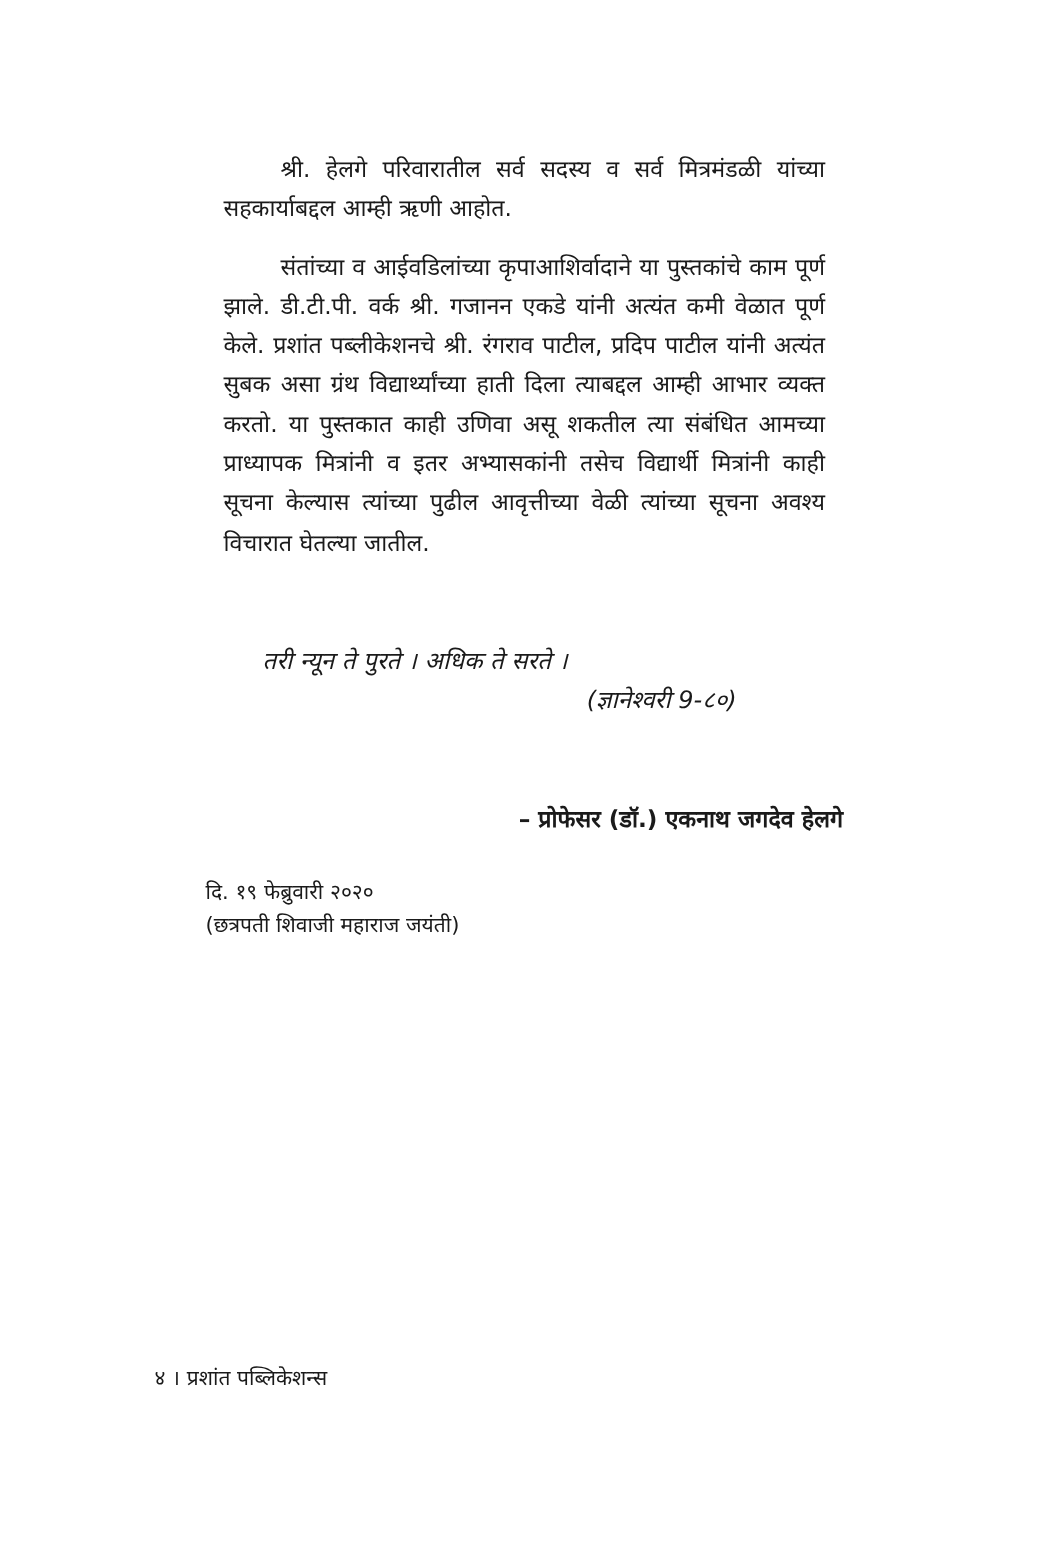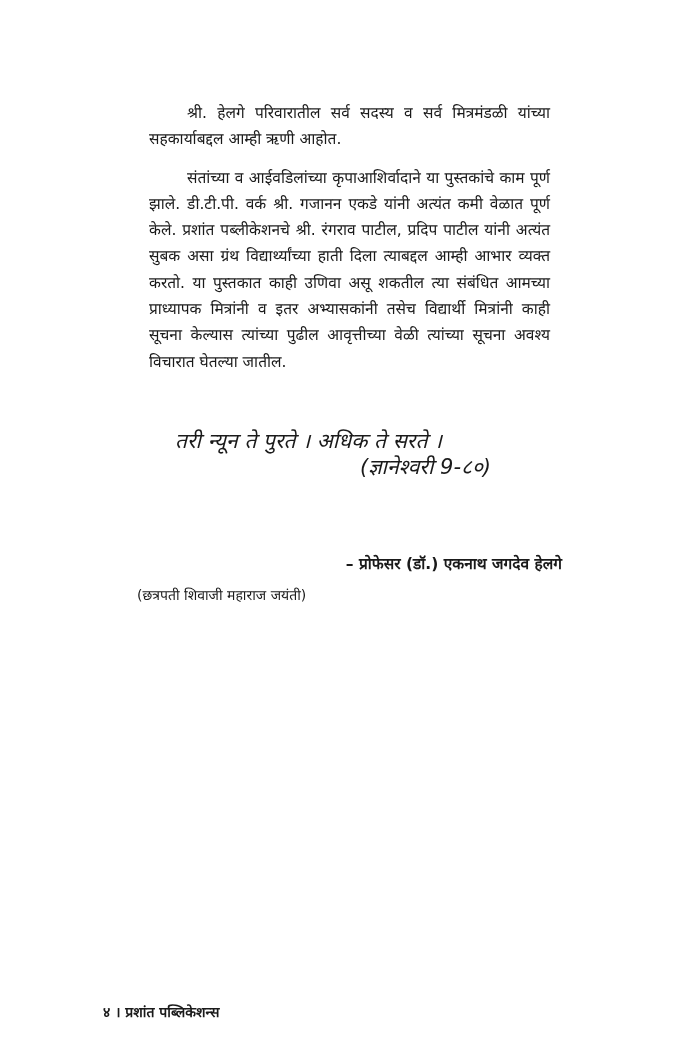--- a/index.html
+++ b/index.html
@@ -34,75 +34,75 @@
       margin: 12px;
       text-indent: 38px;
       text-align: justify;
       text-align-last: left;
     }
     .verse {
       position: absolute;
       left: 175px;
       top: 428px;
       width: 330px;
-      font-size: 21px;
+      font-size: 16px;
       line-height: 26.3px;
       font-style: italic;
     }
     .verse-line {
       display: block;
       white-space: nowrap;
     }
     .verse-source {
       display: block;
       text-align: right;
       padding-right: 14px;
       white-space: nowrap;
     }
     .signature {
       position: absolute;
       right: 137px;
-      top: 552px;
+      top: 534px;
       font-size: 15.5px;
       font-weight: bold;
       white-space: nowrap;
     }
     .date-block {
       position: absolute;
       left: 137px;
       top: 584px;
       font-size: 14px;
       line-height: 22px;
     }
     .date-block div { white-space: nowrap; }
     .footer {
       position: absolute;
       left: 103px;
-      top: 1002px;
+      top: 908px;
       font-size: 14px;
       white-space: nowrap;
-      font-weight: bold;
     }
   </style>
 </head>
 <body>
 
 <div class="page">
 
   <div class="body-text">
     <p class="para">श्री. हेलगे परिवारातील सर्व सदस्य व सर्व मित्रमंडळी यांच्या सहकार्याबद्दल आम्ही ऋणी आहोत.</p>
     <p class="para">संतांच्या व आईवडिलांच्या कृपाआशिर्वादाने या पुस्तकांचे काम पूर्ण झाले. डी.टी.पी. वर्क श्री. गजानन एकडे यांनी अत्यंत कमी वेळात पूर्ण केले. प्रशांत पब्लीकेशनचे श्री. रंगराव पाटील, प्रदिप पाटील यांनी अत्यंत सुबक असा ग्रंथ विद्यार्थ्यांच्या हाती दिला त्याबद्दल आम्ही आभार व्यक्त करतो. या पुस्तकात काही उणिवा असू शकतील त्या संबंधित आमच्या प्राध्यापक मित्रांनी व इतर अभ्यासकांनी तसेच विद्यार्थी मित्रांनी काही सूचना केल्यास त्यांच्या पुढील आवृत्तीच्या वेळी त्यांच्या सूचना अवश्य विचारात घेतल्या जातील.</p>
   </div>
 
   <div class="verse">
     <span class="verse-line">तरी न्यून ते पुरते । अधिक ते सरते ।</span>
     <span class="verse-source">(ज्ञानेश्वरी 9-८०)</span>
   </div>
 
   <div class="signature">– प्रोफेसर (डॉ.) एकनाथ जगदेव हेलगे</div>
 
   <div class="date-block">
+    <div>दि. १९ फेब्रुवारी २०२०</div>
     <div>(छत्रपती शिवाजी महाराज जयंती)</div>
   </div>
 
   <div class="footer">४ । प्रशांत पब्लिकेशन्स</div>
 
 </div>
 
 </body></html>

